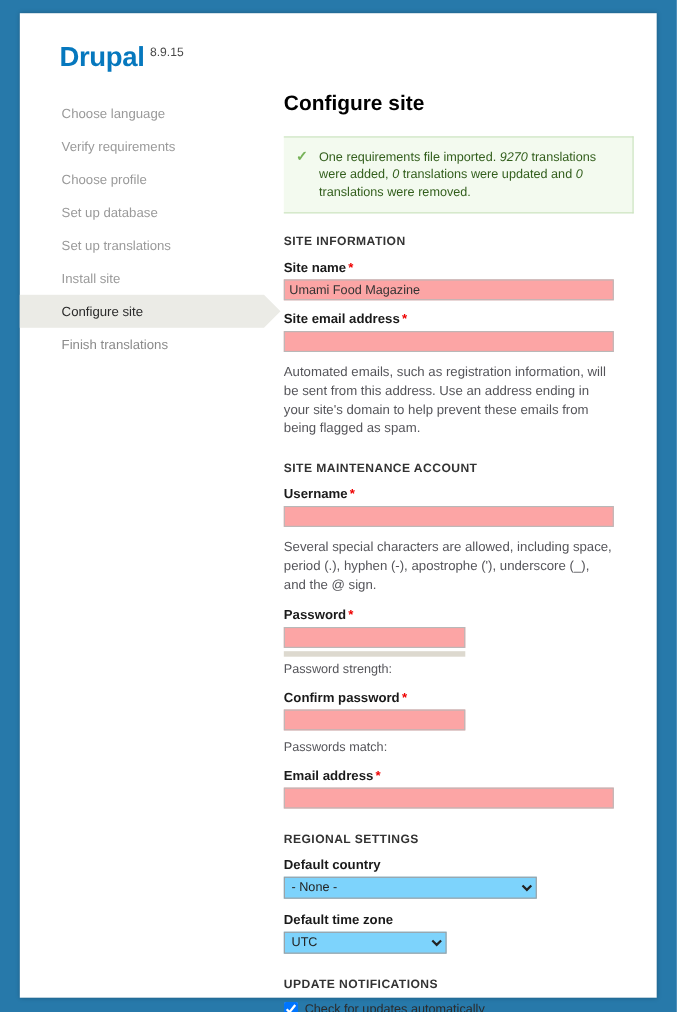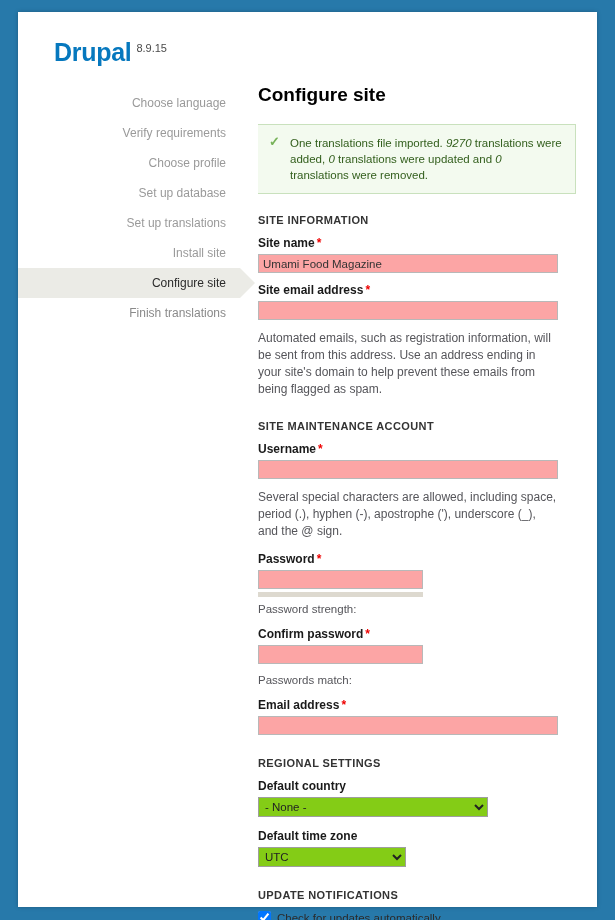--- a/index.html
+++ b/index.html
@@ -46,21 +46,20 @@
   }
   
   .tasks {
     position: absolute;
     left: 0;
     top: 76px;
     width: 222px;
     list-style: none;
     margin: 0;
     padding: 0;
-    text-align: right;
   }
   .tasks li {
     position: relative;
     font-size: 12px;
     color: #8a8a8a;
     padding: 7px 14px 7px 38px;
     line-height: 16px;
   }
   .tasks li.active {
     background: #ebebe6;
@@ -162,21 +161,21 @@
   }
   .small-note {
     font-size: 11.5px;
     color: #55555a;
     margin: 0 0 12px 0;
   }
   select.sel {
     display: block;
     height: 20px;
     border: 1px solid #9e9e9e;
-    background: #84cc16;
+    background: #7dd3fc;
     font-size: 11.5px;
     font-family: "Liberation Sans", sans-serif;
     color: #222;
     padding: 1px 2px;
     margin-bottom: 6px;
   }
   select.country { width: 230px; }
   select.tz { width: 148px; }
   .checkbox-row {
     font-size: 11.5px;
@@ -207,21 +206,21 @@
       <li class="active"><span>Configure site</span></li>
       <li><span>Finish translations</span></li>
     </ul>
 
     <div class="main">
 
       <h1 class="page-title">Configure site</h1>
 
       <div class="msg-status">
         <span class="check">✓</span>
-        <span>One translations file imported. </span><em>9270</em><span> translations were added, </span><em>0</em><span> translations were updated and </span><em>0</em><span> translations were removed.</span>
+        <span>One requirements file imported. </span><em>9270</em><span> translations were added, </span><em>0</em><span> translations were updated and </span><em>0</em><span> translations were removed.</span>
       </div>
 
       <h2 class="section first">SITE INFORMATION</h2>
 
       <label class="flabel">
         <span>Site name</span><span class="req">*</span>
       </label>
       <input class="text" type="text" value="Umami Food Magazine" style="">
 
       <label class="flabel">

